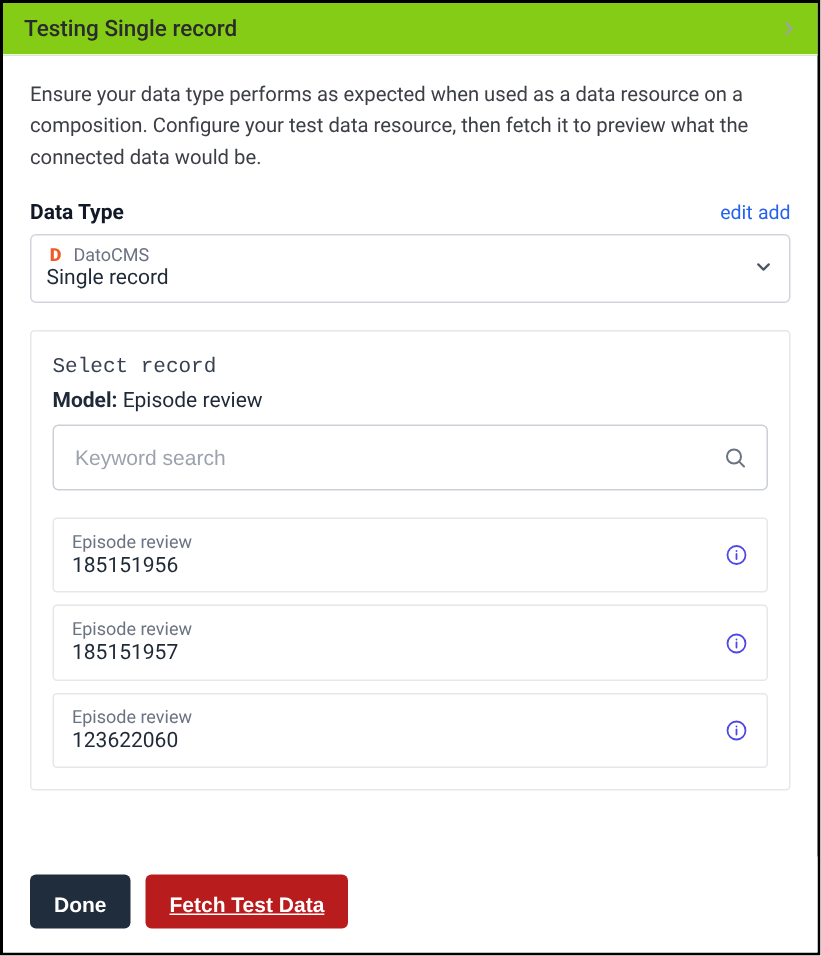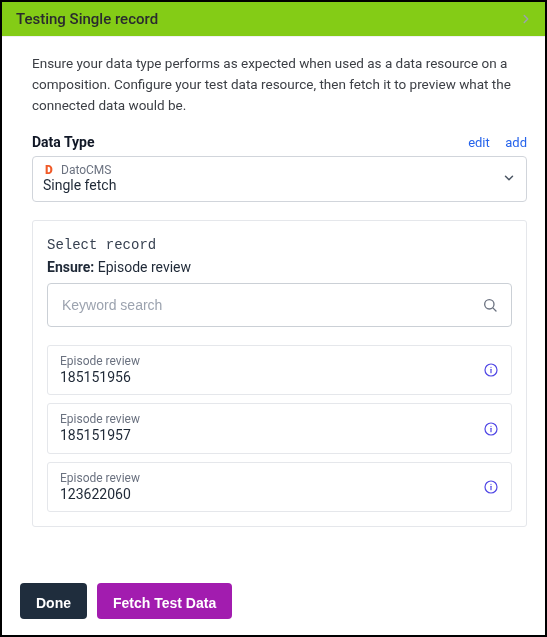--- a/index.html
+++ b/index.html
@@ -34,21 +34,21 @@
   }
   .chevron-right {
     color: #9ca3af;
     width: 14px;
     height: 14px;
     cursor: pointer;
   }
   .scroll-area {
     flex: 1;
     overflow-y: auto;
-    padding: 16px 18px 8px 30px;
+    padding: 16px 18px 8px 18px;
     position: relative;
   }
   
   .scroll-area::-webkit-scrollbar { width: 8px; }
   .scroll-area::-webkit-scrollbar-thumb {
     background: #cfd3d9;
     border-radius: 4px;
   }
   .scroll-area::-webkit-scrollbar-track { background: transparent; }
 
@@ -67,21 +67,21 @@
   }
   .section-label {
     font-weight: 700;
     font-size: 14px;
     color: #111827;
   }
   .link-group a {
     color: #2563eb;
     text-decoration: none;
     font-size: 13px;
-    margin-left: 12px;
+    margin-left: 0;
     cursor: pointer;
   }
   .select-box {
     border: 1px solid #d1d5db;
     border-radius: 4px;
     padding: 6px 10px 8px 10px;
     display: flex;
     justify-content: space-between;
     align-items: center;
     cursor: pointer;
@@ -205,22 +205,23 @@
     padding: 12px 16px;
     font-size: 14px;
     font-weight: 600;
     cursor: pointer;
   }
   .btn-dark {
     background: #1f2d3d;
     color: #ffffff;
   }
   .btn-primary {
-    background: #a21caf;
+    background: #b91c1c;
     color: #ffffff;
+    text-decoration: underline;
   }
 </style>
 </head>
 <body>
 
 <div class="frame">
 
   <div class="header">
     <div class="header-title">Testing Single record</div>
     <svg class="chevron-right" viewBox="0 0 24 24" fill="none" stroke="currentColor" stroke-width="2.5" stroke-linecap="round" stroke-linejoin="round">
@@ -239,32 +240,32 @@
         <a>add</a>
       </div>
     </div>
 
     <div class="select-box">
       <div class="select-inner">
         <div class="select-provider">
           <span class="provider-icon">D</span>
           <span>DatoCMS</span>
         </div>
-        <div class="select-value">Single fetch</div>
+        <div class="select-value">Single record</div>
       </div>
       <svg class="chevron-down" viewBox="0 0 24 24" fill="none" stroke="currentColor" stroke-width="2.5" stroke-linecap="round" stroke-linejoin="round">
         <polyline points="6 9 12 15 18 9"></polyline>
       </svg>
     </div>
 
 
     <div class="settings-box">
       <div class="plain">Select record</div>
       <div class="model-line">
-        <span class="m-label">Ensure:</span>
+        <span class="m-label">Model:</span>
         <span>Episode review</span>
       </div>
 
       <div class="search-wrap">
         <input type="text" class="search-input" placeholder="Keyword search" style="">
         <svg class="search-icon" viewBox="0 0 24 24" fill="none" stroke="currentColor" stroke-width="2" stroke-linecap="round" stroke-linejoin="round">
           <circle cx="11" cy="11" r="7"></circle>
           <line x1="21" y1="21" x2="16.65" y2="16.65"></line>
         </svg>
       </div>

